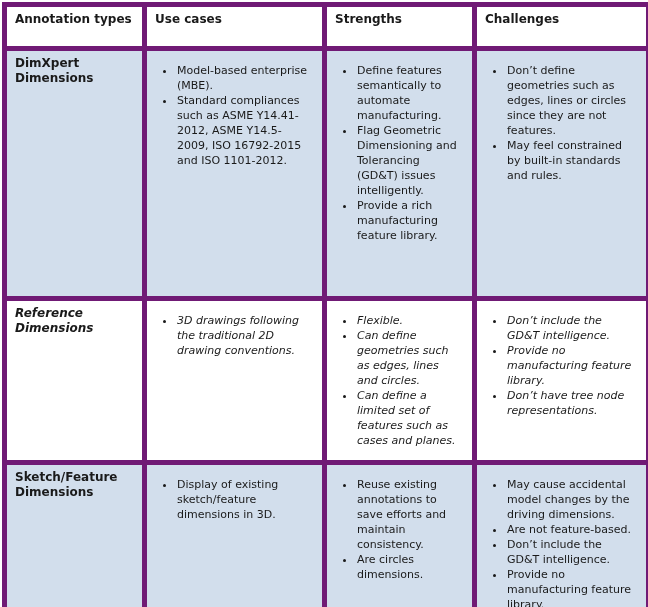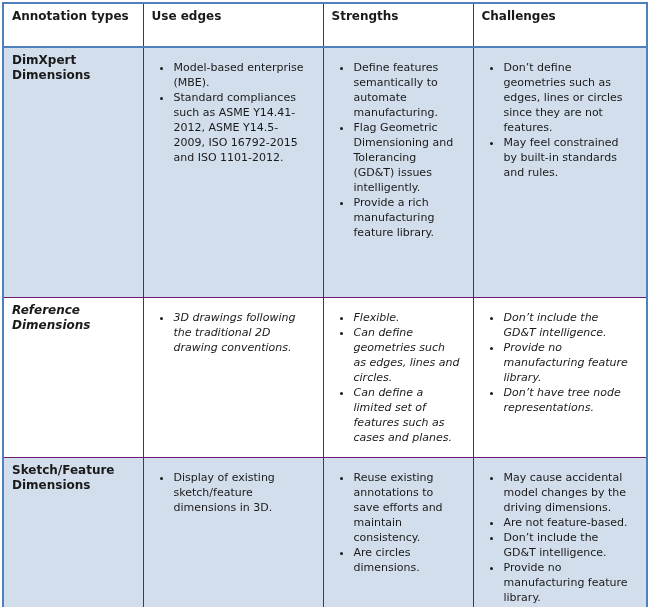--- a/index.html
+++ b/index.html
@@ -16,21 +16,21 @@
     width: 644px;
     background: #ffffff;
     border: 2px solid #4f81bd;
     border-bottom: 3px solid #365f91;
   }
   col.c1 { width: 140px; }
   col.c2 { width: 180px; }
   col.c3 { width: 150px; }
   col.c4 { width: 174px; }
   th, td {
-    border: 1px solid #701a75;
+    border: 5px solid #701a75;
     vertical-align: top;
     padding: 4px 5px 4px 6px;
     font-size: 11px;
     line-height: 15px;
   }
   thead th {
     height: 44px;
     text-align: left;
     font-size: 12px;
     font-weight: bold;
@@ -66,21 +66,21 @@
 <table class="cmp">
   <colgroup>
     <col class="c1">
       <col class="c2">
       <col class="c3">
       <col class="c4">
   </colgroup>
   <thead>
     <tr>
       <th>Annotation types</th>
-      <th>Use edges</th>
+      <th>Use cases</th>
       <th>Strengths</th>
       <th>Challenges</th>
     </tr>
   </thead>
   <tbody>
     <tr class="band r1">
       <td class="rowtitle">DimXpert Dimensions</td>
       <td>
           <ul class="bullets">
             <li>Model-based enterprise (MBE).</li>

